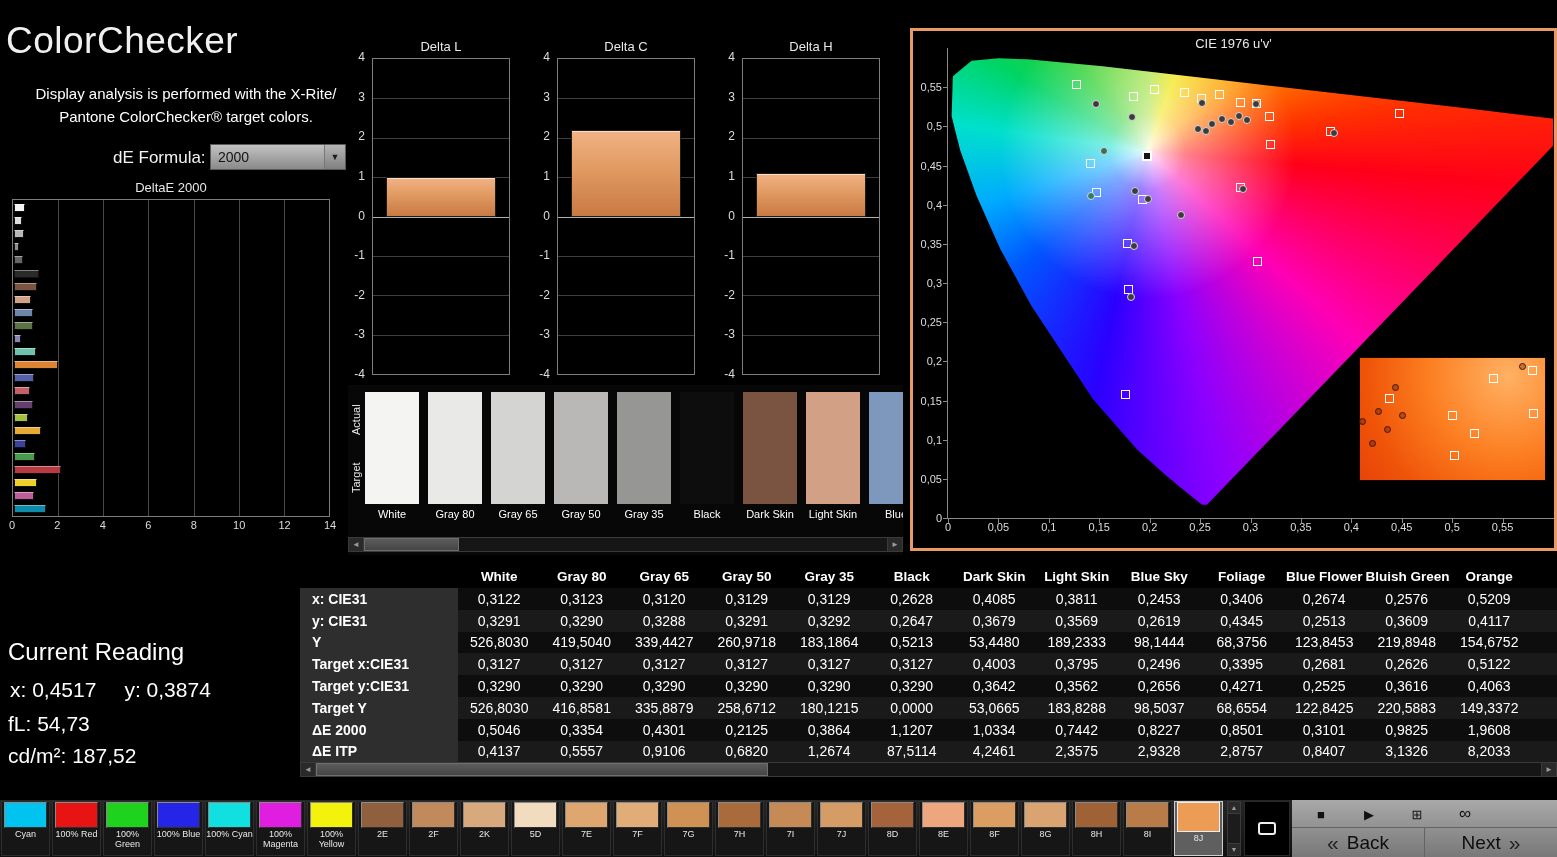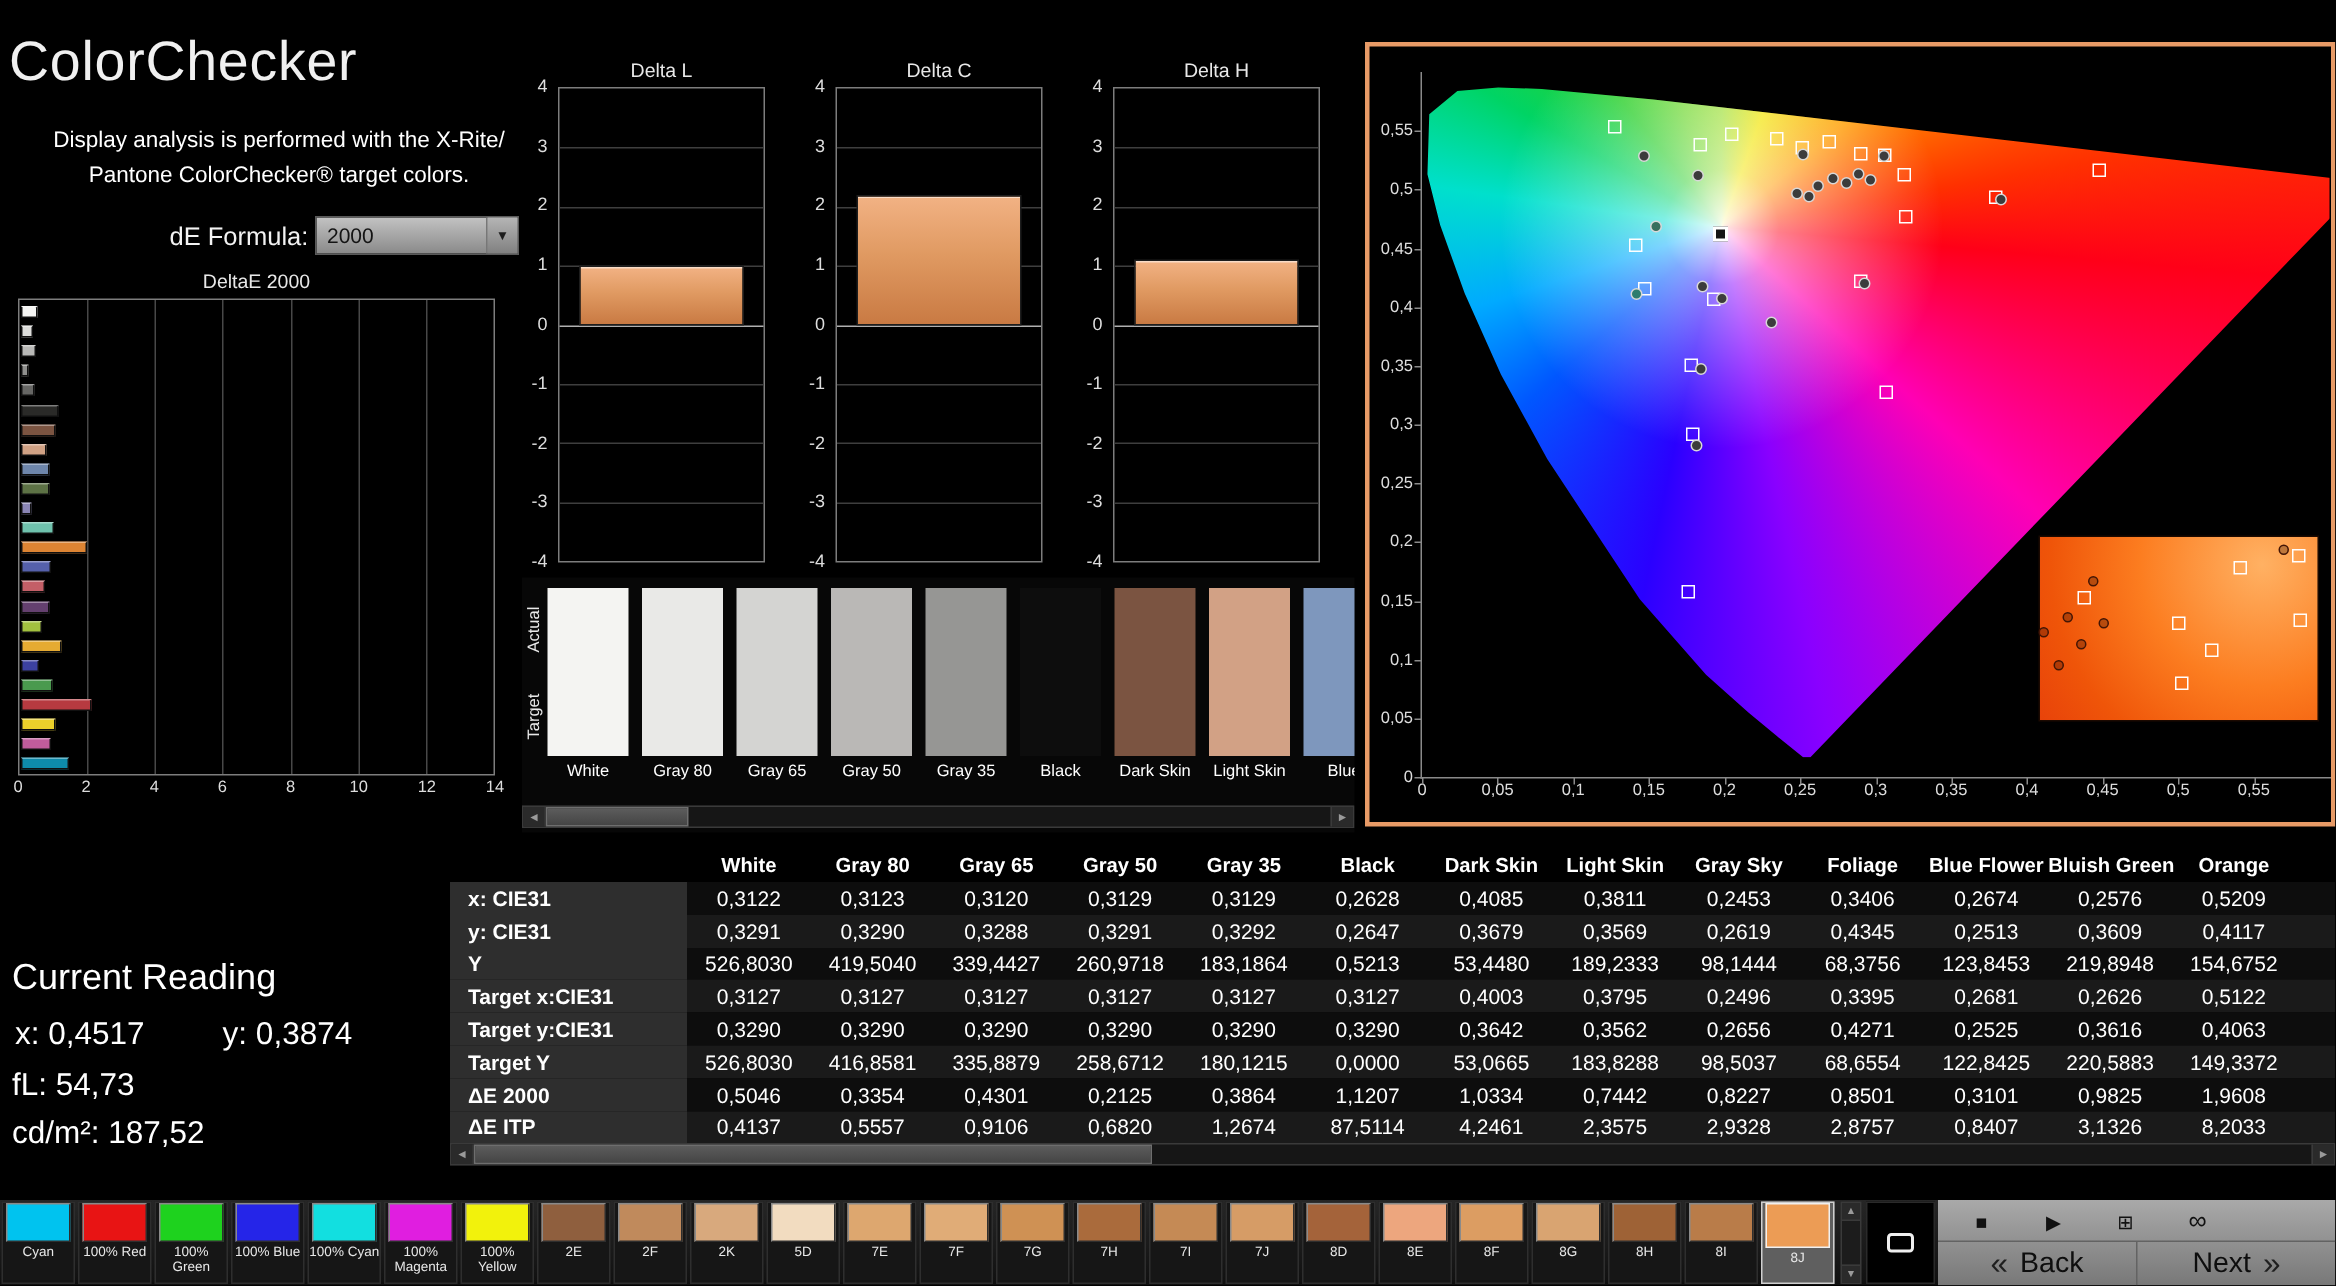--- a/index.html
+++ b/index.html
@@ -86,21 +86,21 @@
   .m-circle{position:absolute;width:8px;height:8px;border-radius:50%;border:1px solid #d8d8d8;background:#3c3c3c}
   .cie-inset{position:absolute;background:radial-gradient(circle at 80% 15%, #ffb163 0%, #fc7d20 45%, #ef5509 78%, #e8430a 100%);
              box-shadow:0 0 0 1px rgba(60,20,0,.45)}
   .inset-circle{position:absolute;width:7px;height:7px;border:1px solid #431505;background:rgba(40,10,0,.3);border-radius:50%}
   .rgb-label{position:absolute;top:461px;left:0;width:612px;text-align:right;font-size:17px;color:#fff}
 
   
   .stat-avg{left:44px;top:558px;font-size:25px}
   .stat-max{left:52px;top:594px;font-size:25px}
   .stat-cur{left:8px;top:638px;font-size:24px}
-  .stat-xy{left:10px;top:678px;font-size:21px;display:flex;gap:52px}
+  .stat-xy{left:10px;top:678px;font-size:21px;display:flex;gap:28px}
   .stat-fl{left:8px;top:712px;font-size:21px}
   .stat-cd{left:8px;top:744px;font-size:21px}
 
   
   .rtable{left:300px;top:565px;width:1257px;overflow:hidden}
   .trow{display:flex;height:21.8px;align-items:center}
   .trow.thead{height:23px;font-weight:bold;background:transparent}
   .tcell{flex-shrink:0;font-size:14px;text-align:center;white-space:nowrap}
   .tcell.label{width:158px;text-align:left;padding-left:12px;font-weight:bold;height:100%;
                display:flex;align-items:center;background:#2e2e2e}
@@ -318,20 +318,21 @@
     <div class="scrollbar strip-scroll">
       <div class="sb-btn left">◄</div>
       <div class="sb-track">
         <div class="sb-thumb" style="left:0;width:95px"></div>
       </div>
       <div class="sb-btn right">►</div>
     </div>
   </div>
 
   <div class="abs cie">
+    <div class="cie-title">CIE 1976 u'v'</div>
     <div class="axis-y"></div>
     <div class="axis-x"></div>
     <div class="cie-yaxis">
         <div class="cie-ylab" style="top: 33.1667px;">0,55</div>
         <div class="cie-ylab" style="top: 72.3333px;">0,5</div>
         <div class="cie-ylab" style="top: 111.5px;">0,45</div>
         <div class="cie-ylab" style="top: 150.667px;">0,4</div>
         <div class="cie-ylab" style="top: 189.833px;">0,35</div>
         <div class="cie-ylab" style="top: 229px;">0,3</div>
         <div class="cie-ylab" style="top: 268.167px;">0,25</div>
@@ -453,21 +454,21 @@
       <div class="trow thead">
         <div class="tcell label"></div>
         <div class="tcell hcell">White</div>
         <div class="tcell hcell">Gray 80</div>
         <div class="tcell hcell">Gray 65</div>
         <div class="tcell hcell">Gray 50</div>
         <div class="tcell hcell">Gray 35</div>
         <div class="tcell hcell">Black</div>
         <div class="tcell hcell">Dark Skin</div>
         <div class="tcell hcell">Light Skin</div>
-        <div class="tcell hcell">Gray Sky</div>
+        <div class="tcell hcell">Blue Sky</div>
         <div class="tcell hcell">Foliage</div>
         <div class="tcell hcell">Blue Flower</div>
         <div class="tcell hcell">Bluish Green</div>
         <div class="tcell hcell">Orange</div>
         <div class="tcell hcell">Pur</div>
       </div>
       <div class="trow even">
         <div class="tcell label">x: CIE31</div>
         <div class="tcell dcell">0,3122</div>
         <div class="tcell dcell">0,3123</div>

